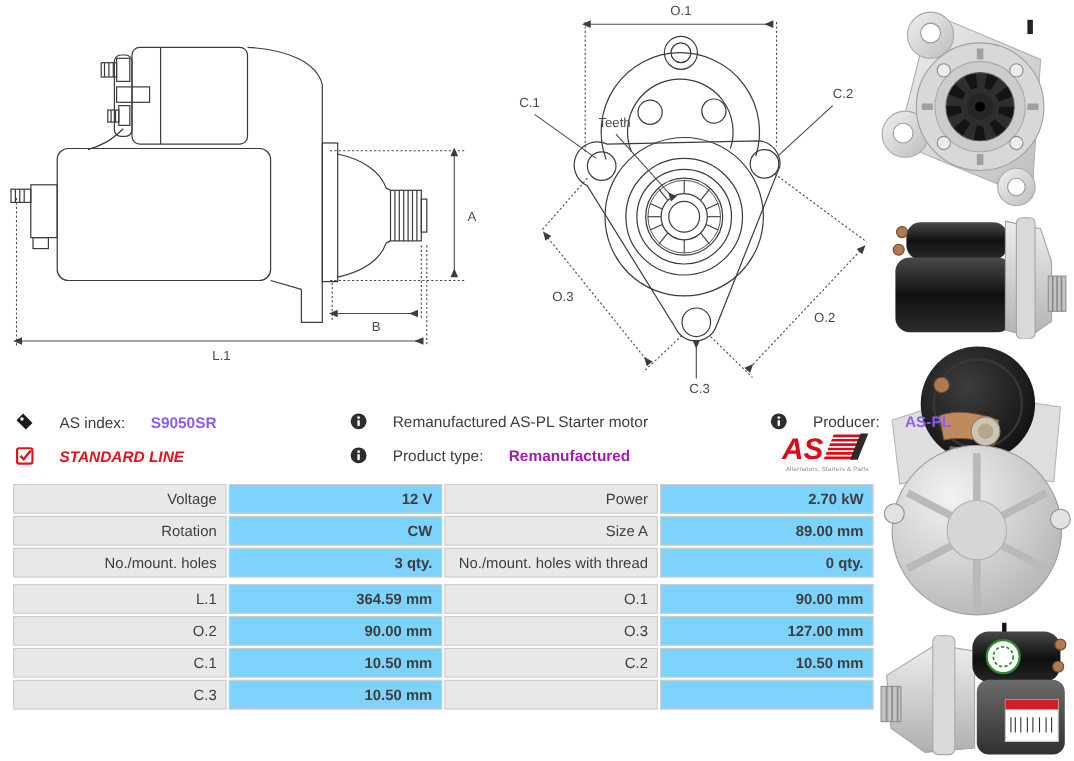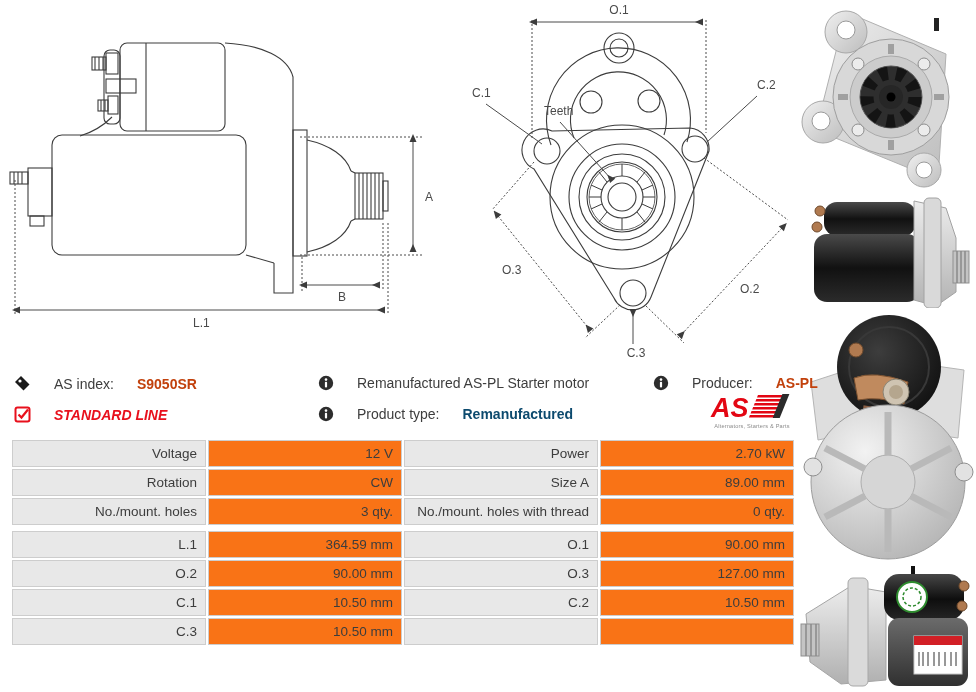--- a/index.html
+++ b/index.html
@@ -10,33 +10,33 @@
   
   .side-view{position:absolute;left:0;top:5px;}
   .front-view{position:absolute;left:452px;top:0;}
 
   
   .photos{position:absolute;left:796px;top:0;width:180px;height:692px;}
   .photo{position:absolute;left:0;}
 
   
   .inforow{position:absolute;display:flex;align-items:center;gap:23px;font-size:14px;white-space:nowrap;}
-  .inforow b{color:#c2410c;}
+  .inforow b{color:#8b5cf6;}
   .red-bold{color:#e8101c;font-weight:bold;font-style:italic;}
-  .green-bold{color:#0c4a6e;font-weight:bold;}
+  .green-bold{color:#a21caf;font-weight:bold;}
   .logo{position:absolute;left:710px;top:390px;width:84px;height:44px;}
 
   
   .spec{position:absolute;left:10px;top:438px;width:786px;}
   table.specs{border-collapse:separate;border-spacing:2px;width:786px;table-layout:fixed;}
   table.specs + table.specs{margin-top:2px;}
   table.specs td{border:1px solid #cdcdcd;font-size:13.5px;line-height:17px;padding:4px 8px;
     text-align:right;vertical-align:top;color:#3d3d3d;overflow:hidden;}
   td.lbl{background:#e8e8e8;margin-top:23px;}
-  td.val{background:#f97316;}
+  td.val{background:#7dd3fc;font-weight:bold;}
 </style>
 </head>
 <body>
 
 <div class="sheet">
 
   <svg class="side-view" width="455" height="360" viewBox="0 0 455 360">
     <defs>
       <marker id="mS" markerWidth="9" markerHeight="8" refX="7" refY="4" orient="auto">
         <path d="M0,4 L8,0.5 L8,7.5 Z" fill="#3c3c3c"></path>
@@ -350,21 +350,21 @@
   <div class="inforow" style="left:318px;top:406px">
     <svg width="16" height="16" viewBox="0 0 16 16">
       <circle cx="8" cy="8" r="7.2" fill="#2d2d2d"></circle>
       <circle cx="8" cy="4.6" r="1.3" fill="#fff"></circle>
         <rect x="6.9" y="6.8" width="2.2" height="5.6" rx="1" fill="#fff"></rect>
     </svg>
     <span>Product type:</span>
     <span class="green-bold">Remanufactured</span>
   </div>
 
-  <div class="inforow" style="left:653px;top:375px">
+  <div class="inforow" style="left:700px;top:375px">
     <svg width="16" height="16" viewBox="0 0 16 16">
       <circle cx="8" cy="8" r="7.2" fill="#2d2d2d"></circle>
       <circle cx="8" cy="4.6" r="1.3" fill="#fff"></circle>
         <rect x="6.9" y="6.8" width="2.2" height="5.6" rx="1" fill="#fff"></rect>
     </svg>
     <span>Producer:</span>
     <b>AS-PL</b>
   </div>
 
   <svg class="logo" viewBox="0 0 84 44">

